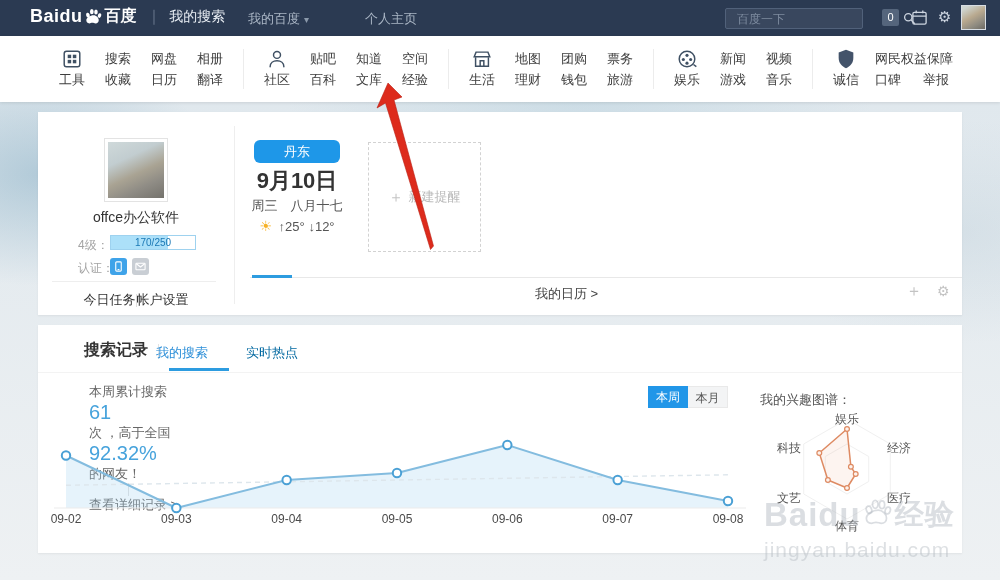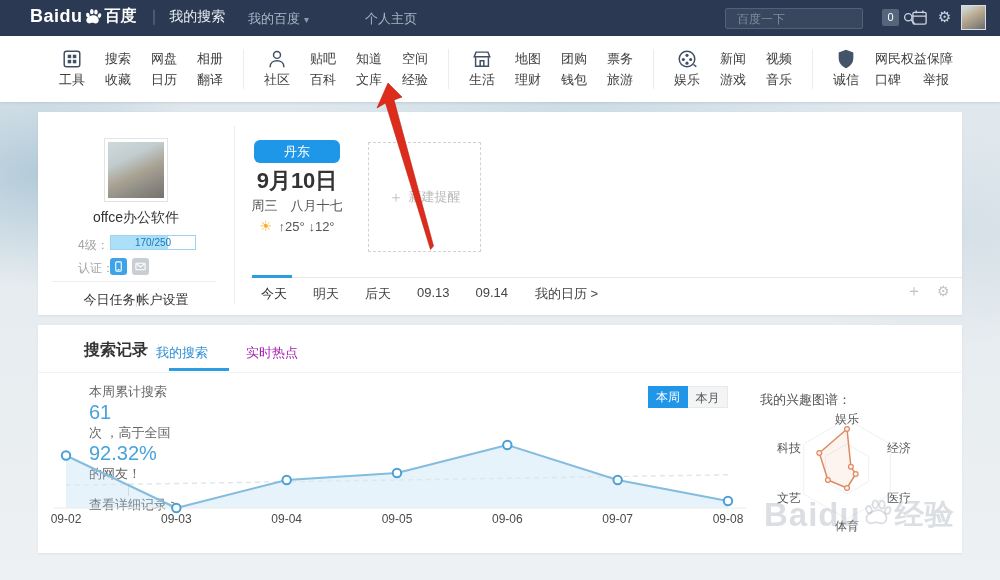--- a/index.html
+++ b/index.html
@@ -83,21 +83,21 @@
   .tab-active-bar { position:absolute; left:214px; top:163px; width:40px; height:3px; background:#2d9ce0; }
   .day-tabs { position:absolute; left:223px; top:173px; display:flex; gap:26px; font-size:13px; color:#444; }
   .day-tabs span { cursor:pointer; }
   .cal-link { position:absolute; left:497px; top:173px; font-size:13px; color:#444; cursor:pointer; }
   .mini-ic { position:absolute; top:171px; color:#c3c3c3; font-size:16px; cursor:pointer; line-height:16px; }
   
   .rec-title { position:absolute; left:46px; top:15px; font-size:16px; font-weight:bold; color:#333; }
   .rec-tdiv { position:absolute; left:120px; top:19px; width:1px; height:15px; background:#e3e3e3; }
   .rec-tab { position:absolute; top:19px; font-size:13px; cursor:pointer; }
   .rec-tab1 { left:118px; color:#2d8fd8; }
-  .rec-tab2 { left:208px; color:#a21caf; }
+  .rec-tab2 { left:208px; color:#0369a1; }
   .rec-underline { position:absolute; left:131px; top:43px; width:60px; height:3px; background:#2d9ce0; }
   .rec-hline { position:absolute; left:0; right:0; top:47px; height:1px; background:#f3f3f3; }
   .stats { position:absolute; left:46px; top:58px; display:flex; align-items:baseline; font-size:13px; color:#666;flex-direction:column; }
   .stats .big { font-size:20px; color:#47a3dc; margin:0 5px; }
   .stats .sdiv { width:1px; height:13px; background:#e0e0e0; margin:0 14px; align-self:center; }
   .stats .detail { cursor:pointer; }
   .period { position:absolute; left:610px; top:61px; display:flex; font-size:12px; }
   .period .pb { width:40px; height:22px; text-align:center; line-height:22px; cursor:pointer; }
   .period .on  { background:#2196e8; color:#fff; }
   .period .off { background:#f3f4f5; color:#555; border:1px solid #e9e9e9; border-left:none; }
@@ -321,27 +321,20 @@
       <span>↑25°</span>
       <span style="">↓12°</span>
     </div>
     <div class="reminder">
       <span class="plus">＋</span>
       <span>新建提醒</span>
     </div>
 
     <div class="tab-line"></div>
     <div class="tab-active-bar"></div>
-    <div class="day-tabs" id="day-tabs">
-        <span style="color: rgb(51, 51, 51);">今天</span>
-        <span>明天</span>
-        <span>后天</span>
-        <span>09.13</span>
-        <span>09.14</span>
-      </div>
     <div class="cal-link">我的日历 &gt;</div>
     <span class="mini-ic" style="left:868px;">＋</span>
     <span class="mini-ic" style="left:899px;font-size:14px;">⚙</span>
   </div>
 
   <div class="card rec-card">
     <div class="rec-title">搜索记录</div>
     <div class="rec-tdiv"></div>
     <span class="rec-tab rec-tab1">我的搜索</span>
     <span class="rec-tab rec-tab2">实时热点</span>
@@ -413,20 +406,21 @@
           <svg width="30" height="28" viewBox="0 0 24 22" fill="none" stroke="rgba(172,179,188,.45)" stroke-width="1.4">
             <ellipse cx="4.8" cy="9.2" rx="2.1" ry="3.0" transform="rotate(-18 4.8 9.2)"></ellipse>
             <ellipse cx="9.8" cy="4.8" rx="2.2" ry="3.2"></ellipse>
             <ellipse cx="15.2" cy="5.2" rx="2.1" ry="3.1"></ellipse>
             <ellipse cx="19.8" cy="9.8" rx="2.0" ry="2.8" transform="rotate(18 19.8 9.8)"></ellipse>
             <path d="M12.2 9.5 c3.4 0 6.6 3.3 6.6 6.4 c0 2.5-1.8 4.1-4.2 4.1 c-1.5 0-2.5-.8-4.2-.8 c-1.5 0-2.3.8-3.8.8 c-2.3 0-3.9-1.7-3.9-4 c0-3.2 5-6.5 9.5-6.5 Z"></path>
           </svg>
         </span>
         <span class="jy">经验</span>
       </div>
+      <div class="l2">jingyan.baidu.com</div>
     </div>
   </div>
 
   <svg class="arrow-overlay" viewBox="0 0 1000 580">
     <path d="M388 83 L402 97 L394 100 L433.5 246 L430.5 249.5 L385.5 103 L377 108 Z" fill="#dd2b1c" stroke="#b81f12" stroke-width="0.6"></path>
   </svg>
 
 </div>
 
 </body></html>

